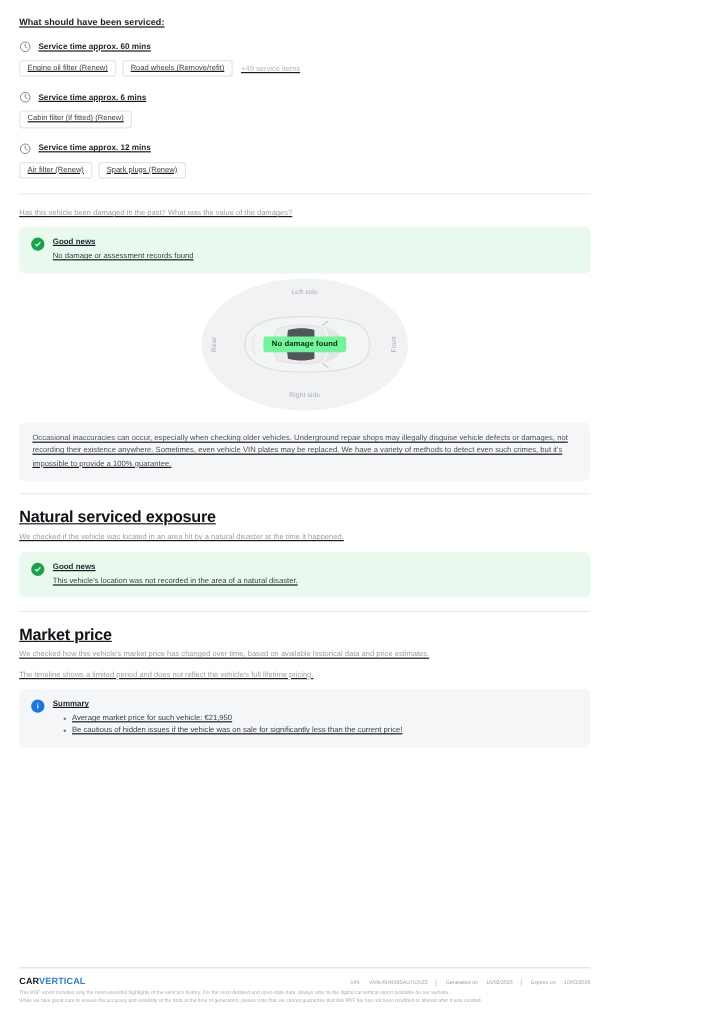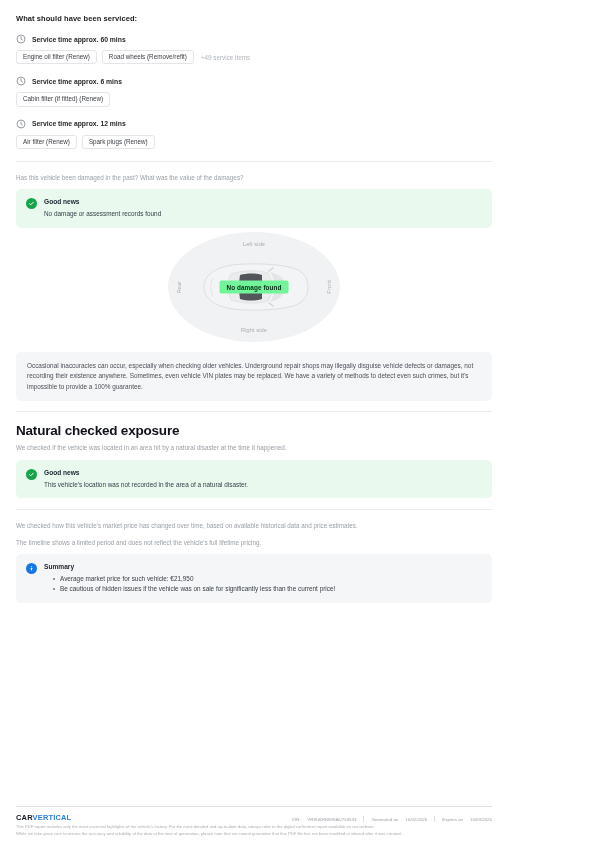--- a/index.html
+++ b/index.html
@@ -10,20 +10,21 @@
     font-family: "Liberation Sans", sans-serif;
     color: #1b1b1b;
     -webkit-font-smoothing: antialiased;
   }
   .page {
     position: relative;
     width: 508px;
     height: 848px;
     background: #fff;
     overflow: hidden;
+    text-decoration: underline;
   }
   .content {
     padding: 14px 16px 0 16px;
   }
 
   
   .serviced-title {
     font-size: 7.5px;
     font-weight: bold;
     color: #1b1b1b;
@@ -213,21 +214,21 @@
     bottom: 10px;
     padding: 0 16px;
   }
   .footer-rule {
     height: 1px;
     background: #dfe2e5;
     margin-bottom: 6px;
   }
   .footer-top {
     display: flex;
-    align-items: flex-end;
+    align-items: center;
     justify-content: space-between;
   }
   .logo {
     font-size: 7.5px;
     font-weight: bold;
     letter-spacing: 0.02em;
     white-space: nowrap;
   }
   .logo .dark { color: #14181f; }
   .logo .blue { color: #2a7de1; }
@@ -350,39 +351,40 @@
       </div>
 
       <div class="disclaimer">
         <p>Occasional inaccuracies can occur, especially when checking older vehicles. Underground repair shops may illegally disguise vehicle defects or damages, not recording their existence anywhere. Sometimes, even vehicle VIN plates may be replaced. We have a variety of methods to detect even such crimes, but it's impossible to provide a 100% guarantee.</p>
       </div>
 
       <div class="hr" style="margin-top:10px;"></div>
     </div>
 
     <div class="section">
-      <h2 class="section-title">Natural checked exposure</h2>
+      <h2 class="section-title">Natural serviced exposure</h2>
       <div class="section-sub">We checked if the vehicle was located in an area hit by a natural disaster at the time it happened.</div>
 
       <div class="alert green">
         <span class="badge-icon green">
           <svg width="7" height="7" viewBox="0 0 12 12">
               <path d="M2.6 6.2 L4.7 8.3 L9.2 3.7" fill="none" stroke="#ffffff" stroke-width="1.7" stroke-linecap="round" stroke-linejoin="round"></path>
             </svg>
         </span>
         <div class="alert-body">
           <div class="alert-title">Good news</div>
           <div class="alert-text">This vehicle's location was not recorded in the area of a natural disaster.</div>
         </div>
       </div>
 
       <div class="hr" style="margin-top:11px;"></div>
     </div>
 
     <div class="section">
+      <h2 class="section-title">Market price</h2>
       <div class="section-sub">We checked how this vehicle's market price has changed over time, based on available historical data and price estimates.</div>
       <div class="section-sub" style="margin-top:7px;">The timeline shows a limited period and does not reflect the vehicle's full lifetime pricing.</div>
 
       <div class="alert grey">
         <span class="badge-icon blue">
           <svg width="7" height="7" viewBox="0 0 12 12">
             <circle cx="6" cy="2.9" r="0.95" fill="#ffffff"></circle>
             <rect x="5.1" y="4.7" width="1.8" height="4.6" rx="0.8" fill="#ffffff"></rect>
           </svg>
         </span>

